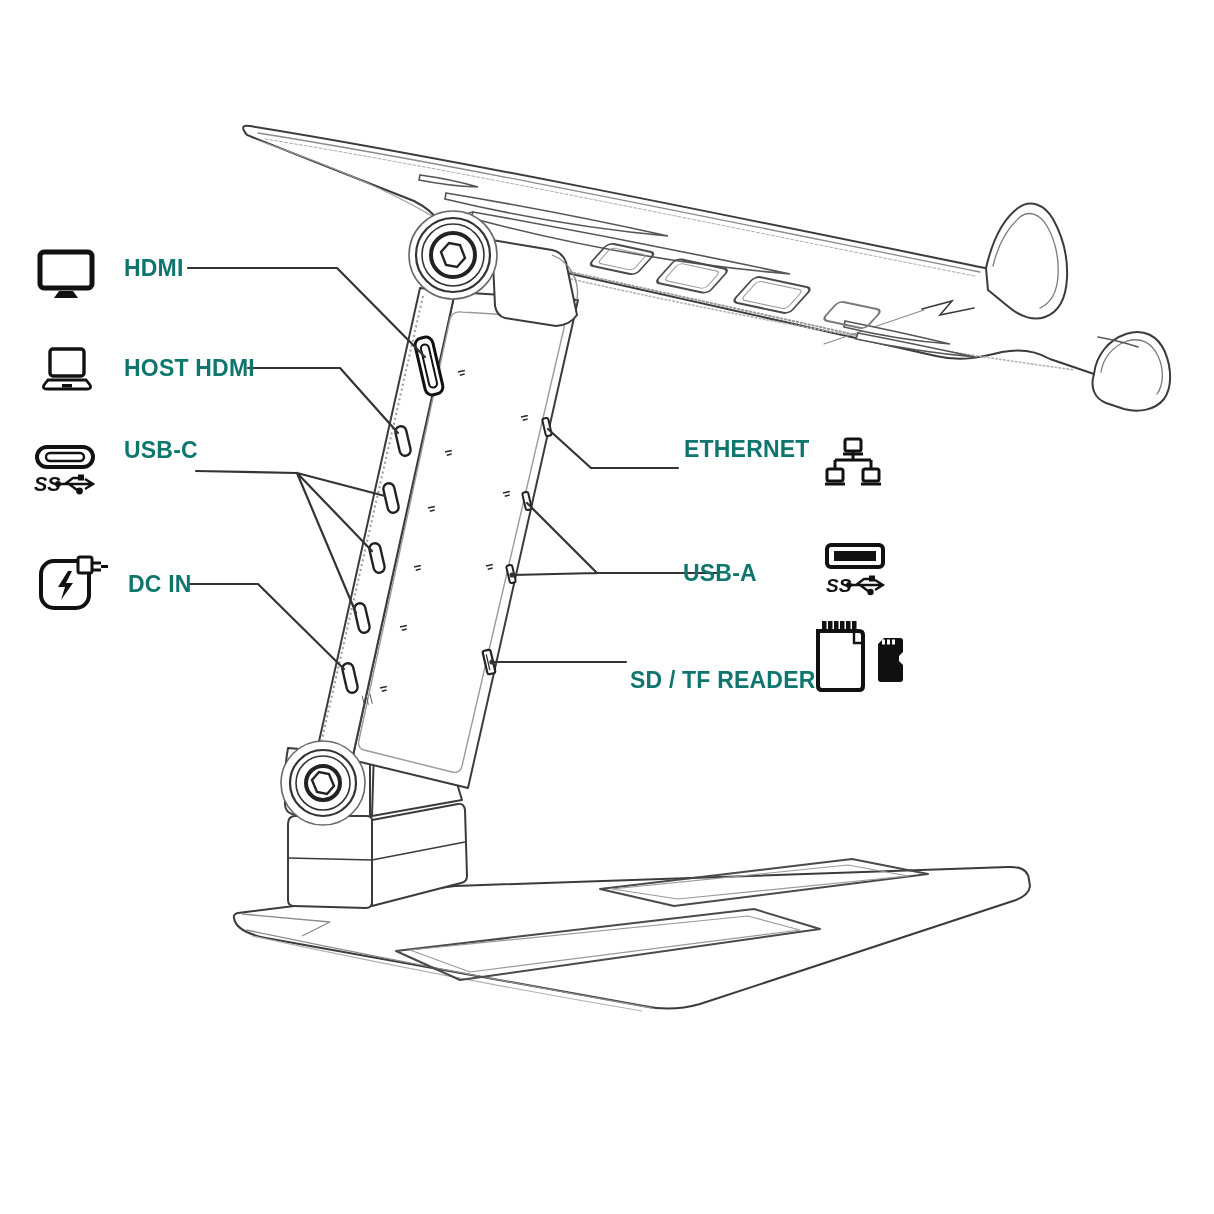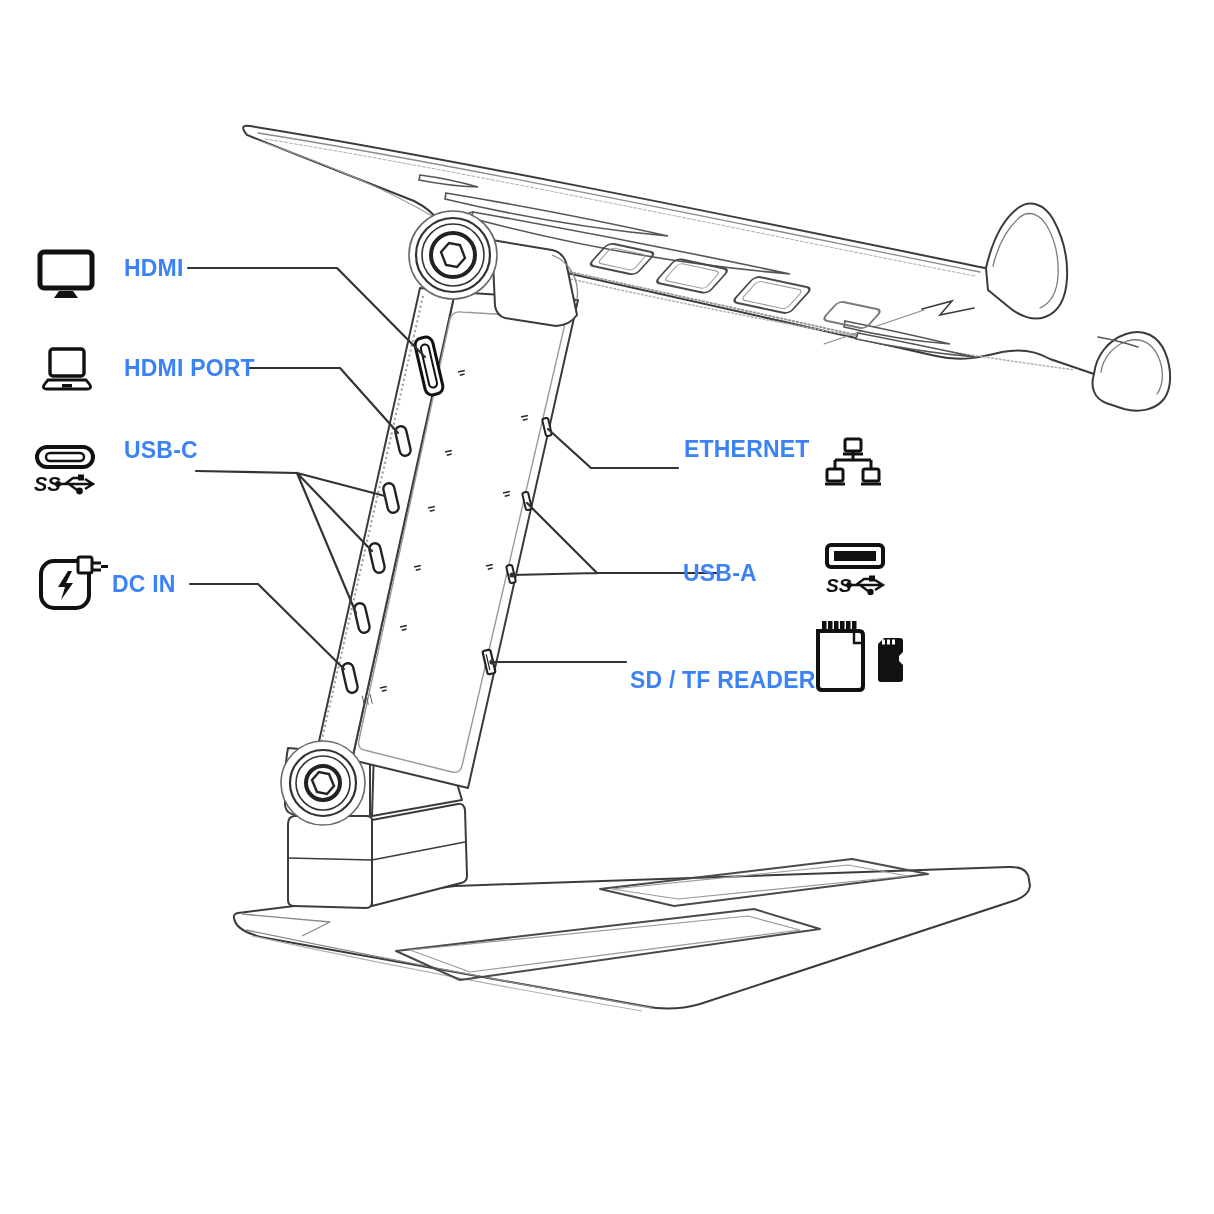--- a/index.html
+++ b/index.html
@@ -1,19 +1,19 @@
 <!DOCTYPE html>
 <html><head>
 <meta charset="utf-8">
 <style>
   html,body{margin:0;padding:0;background:#ffffff;}
   .canvas{position:relative;width:1214px;height:1214px;background:#ffffff;overflow:hidden;
           font-family:"Liberation Sans", sans-serif;}
   .canvas > svg.art{position:absolute;left:0;top:0;}
-  .lbl{position:absolute;font-weight:700;font-size:23px;letter-spacing:.2px;color:#3b82f6;white-space:nowrap;text-align:right;}
+  .lbl{position:absolute;font-weight:700;font-size:23px;letter-spacing:.2px;color:#0f766e;white-space:nowrap;text-align:right;}
   .ic{position:absolute;}
   .ic svg{display:block;}
 </style>
 </head>
 <body>
 
 <div class="canvas">
 
   <svg class="art" width="1214" height="1214" viewBox="0 0 1214 1214">
 
@@ -238,23 +238,23 @@
   <span class="ic" style="left:38px;top:551px">
     <svg width="76" height="62" viewBox="0 0 76 62">
       <rect x="3" y="10" width="48" height="47" rx="13" fill="none" stroke="#111" stroke-width="4"></rect>
       <rect x="40" y="6" width="14" height="16" rx="2" fill="#fff" stroke="#111" stroke-width="3"></rect>
       <path d="M54 12 h9 M54 19 h9 M63 15.5 h7" stroke="#111" stroke-width="3" fill="none"></path>
       <path d="M30 20 l-10 16 h7 l-4 13 l12 -17 h-7 l6 -12 z" fill="#111"></path>
     </svg>
   </span>
 
   <div class="lbl" style="left:124px;top:255px">HDMI</div>
-  <div class="lbl" style="left:124px;top:355px">HDMI PORT</div>
+  <div class="lbl" style="left:124px;top:355px">HOST HDMI</div>
   <div class="lbl" style="left:124px;top:437px">USB-C</div>
-  <div class="lbl" style="left:112px;top:571px">DC IN</div>
+  <div class="lbl" style="left:128px;top:571px">DC IN</div>
 
   <div class="lbl" style="left:684px;top:436px">ETHERNET</div>
   <div class="lbl" style="left:683px;top:560px">USB-A</div>
   <div class="lbl" style="left:630px;top:667px">SD / TF READER</div>
 
   <span class="ic" style="left:824px;top:436px">
     <svg width="60" height="54" viewBox="0 0 60 54">
       <g fill="none" stroke="#111" stroke-width="3">
         <rect x="21" y="3" width="16" height="12" rx="2"></rect>
         <path d="M19 18 h20 M29 15 V24 M11 24 H47 M11 24 V33 M47 24 V33"></path>

